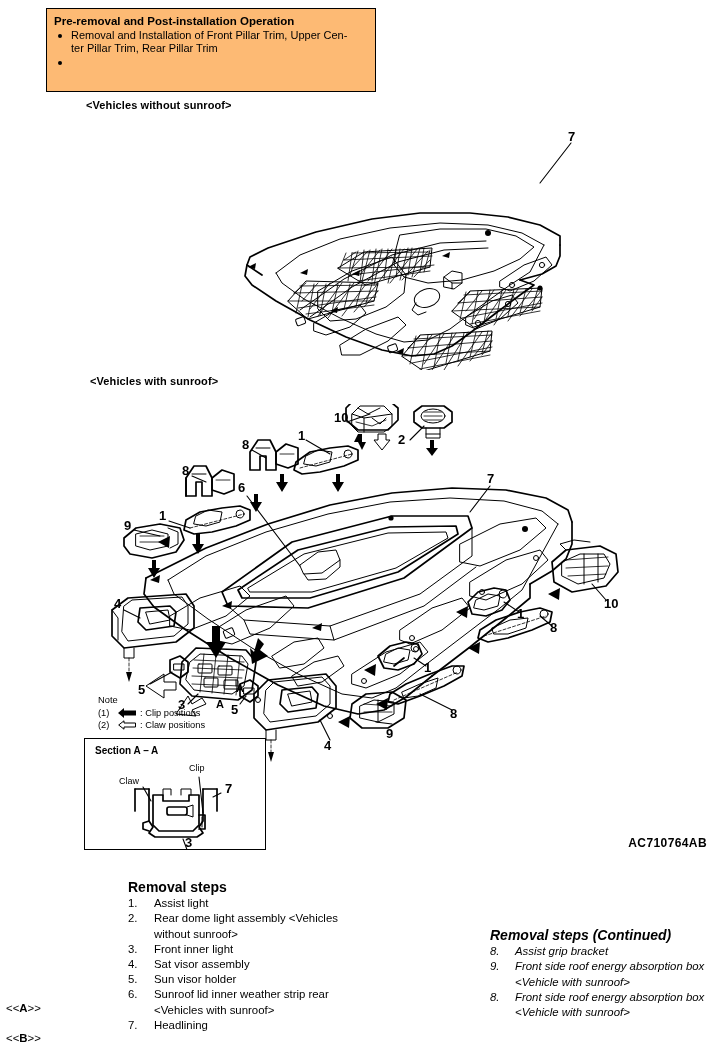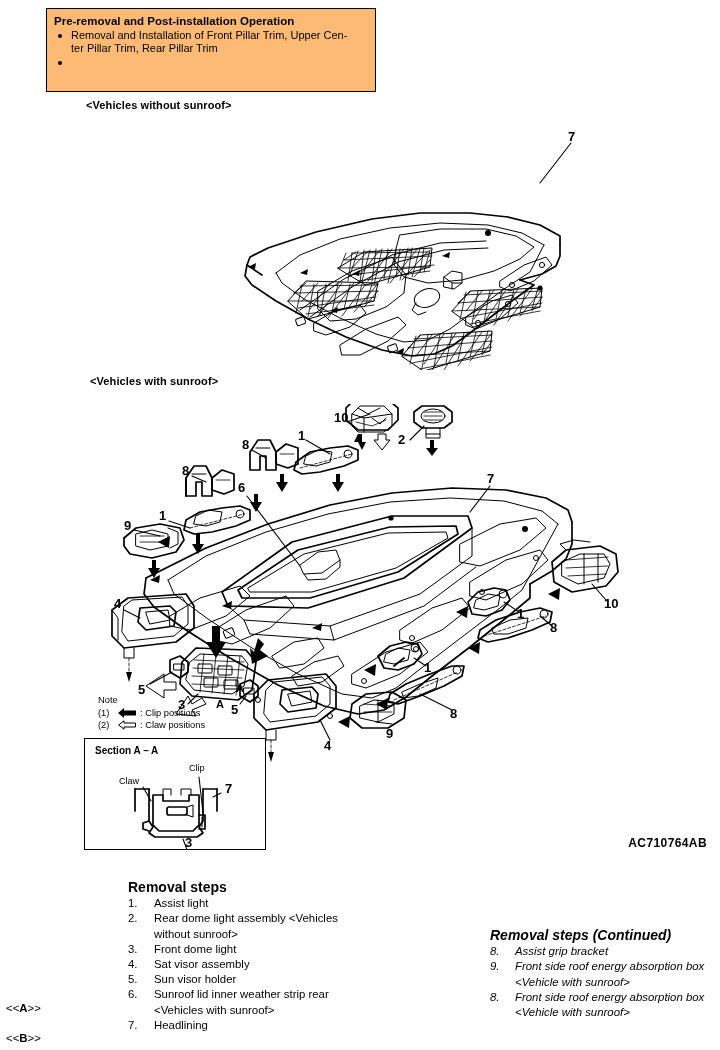--- a/index.html
+++ b/index.html
@@ -542,21 +542,21 @@
       <span class="num">1.</span>
       <span>Assist light</span>
     </li>
     <li>
       <span class="num">2.</span>
       <span>Rear dome light assembly &lt;Vehicles</span><br>
       <span>without sunroof&gt;</span>
     </li>
     <li>
       <span class="num">3.</span>
-      <span>Front dome light</span>
+      <span>Front inner light</span>
     </li>
     <li>
       <span class="num">4.</span>
       <span>Sat visor assembly</span>
     </li>
     <li>
       <span class="num">5.</span>
       <span>Sun visor holder</span>
     </li>
     <li>

